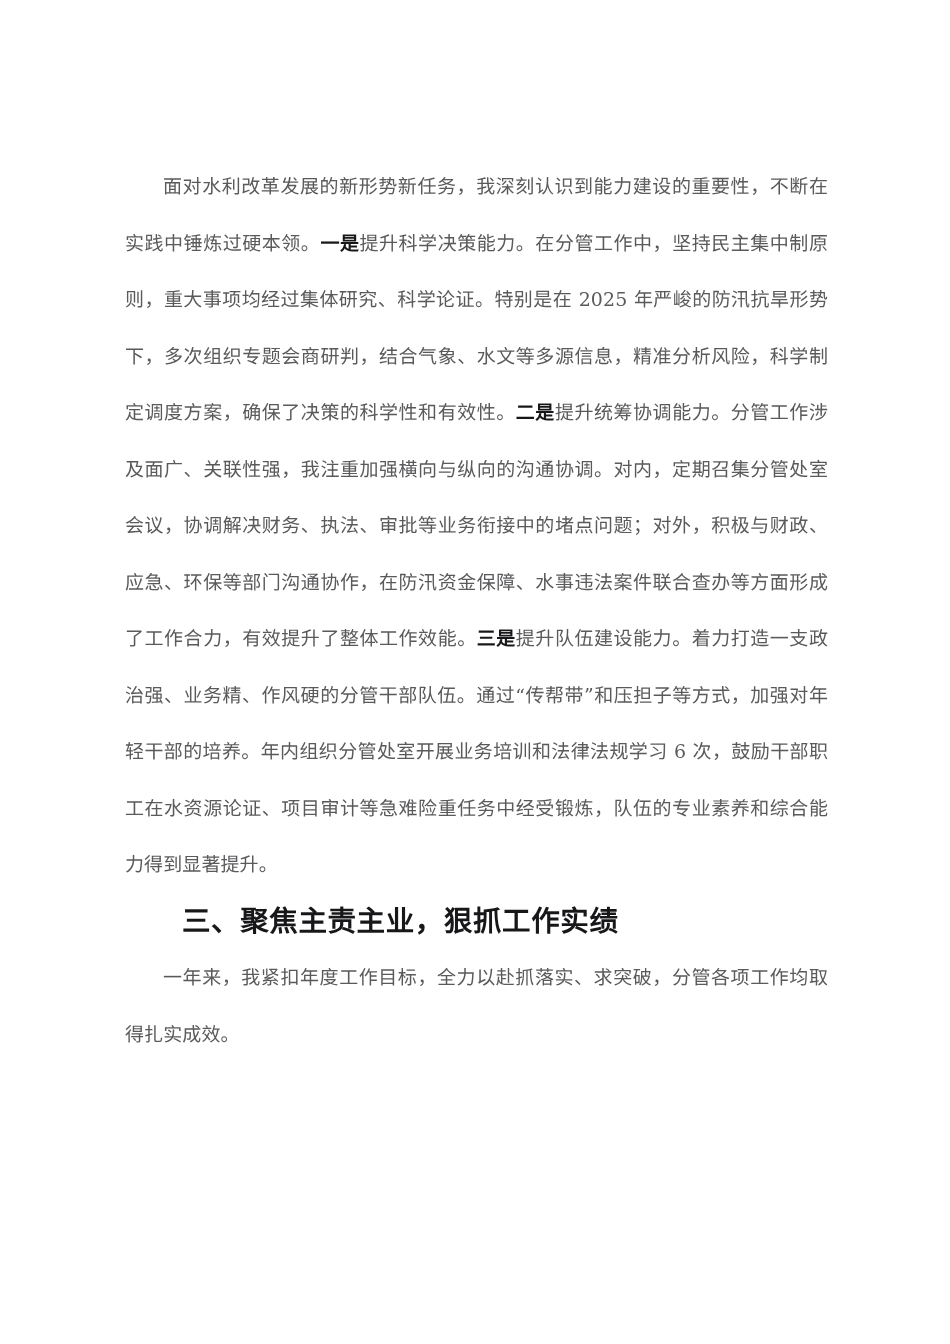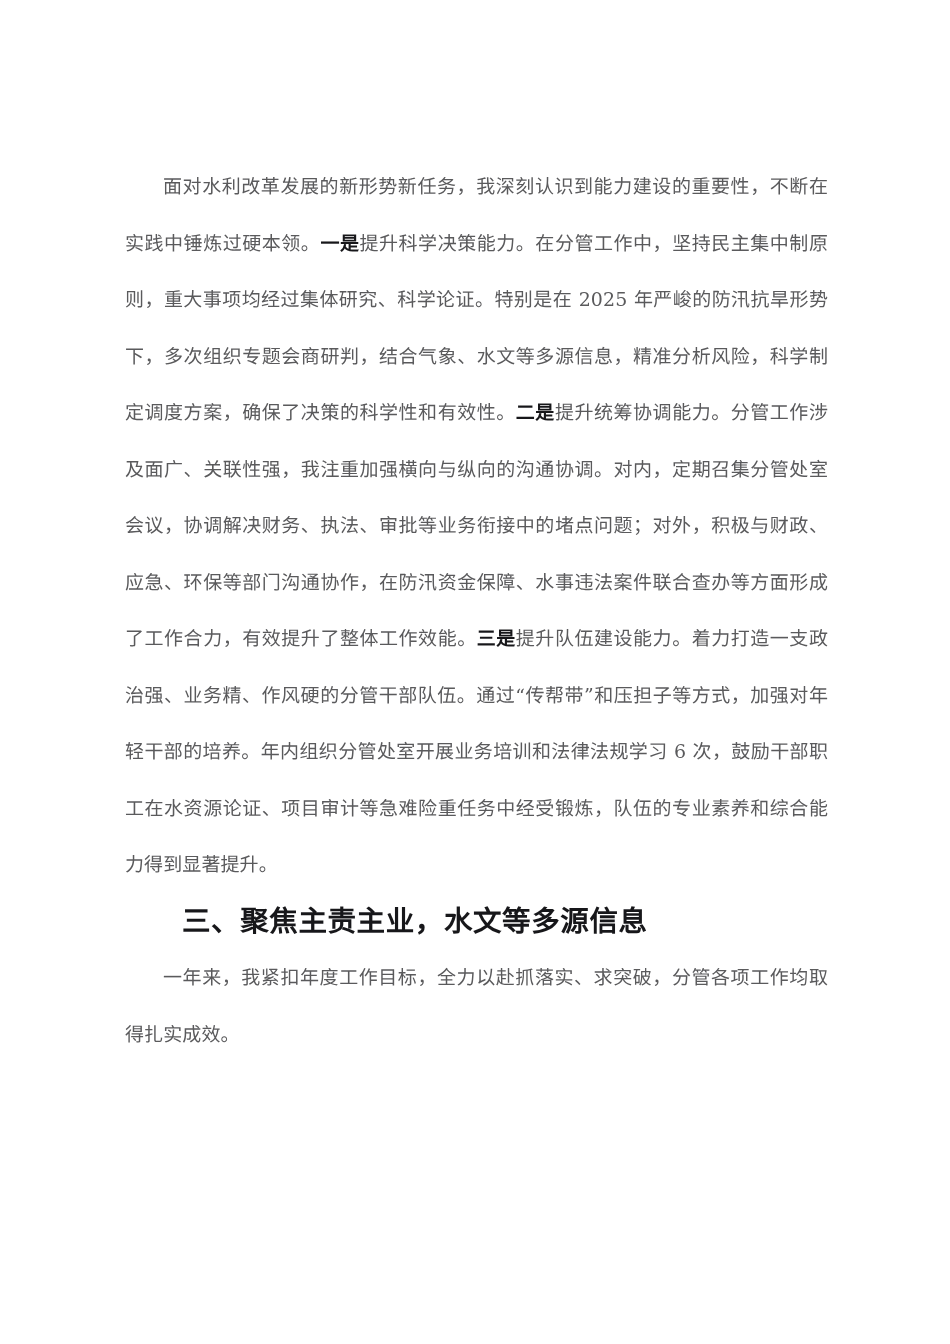--- a/index.html
+++ b/index.html
@@ -53,16 +53,16 @@
     font-weight: 700;
     color: #17171a;
   }
 </style>
 </head>
 <body>
 
 <div class="page">
   <div class="text-column" id="text-column">
       <p class="para indent"><span class="">面对水利改革发展的新形势新任务，我深刻认识到能力建设的重要性，不断在实践中锤炼过硬本领。</span><span class="b">一是</span><span class="">提升科学决策能力。在分管工作中，坚持民主集中制原则，重大事项均经过集体研究、科学论证。特别是在 2025 年严峻的防汛抗旱形势下，多次组织专题会商研判，结合气象、水文等多源信息，精准分析风险，科学制定调度方案，确保了决策的科学性和有效性。</span><span class="b">二是</span><span class="">提升统筹协调能力。分管工作涉及面广、关联性强，我注重加强横向与纵向的沟通协调。对内，定期召集分管处室会议，协调解决财务、执法、审批等业务衔接中的堵点问题；对外，积极与财政、应急、环保等部门沟通协作，在防汛资金保障、水事违法案件联合查办等方面形成了工作合力，有效提升了整体工作效能。</span><span class="b">三是</span><span class="">提升队伍建设能力。着力打造一支政治强、业务精、作风硬的分管干部队伍。通过“传帮带”和压担子等方式，加强对年轻干部的培养。年内组织分管处室开展业务培训和法律法规学习 6 次，鼓励干部职工在水资源论证、项目审计等急难险重任务中经受锻炼，队伍的专业素养和综合能力得到显著提升。</span></p>
-      <p class="heading">三、聚焦主责主业，水文等多源信息</p>
+      <p class="heading">三、聚焦主责主业，狠抓工作实绩</p>
       <p class="para indent"><span class="">一年来，我紧扣年度工作目标，全力以赴抓落实、求突破，分管各项工作均取得扎实成效。</span></p>
     </div>
 </div>
 
 </body></html>

